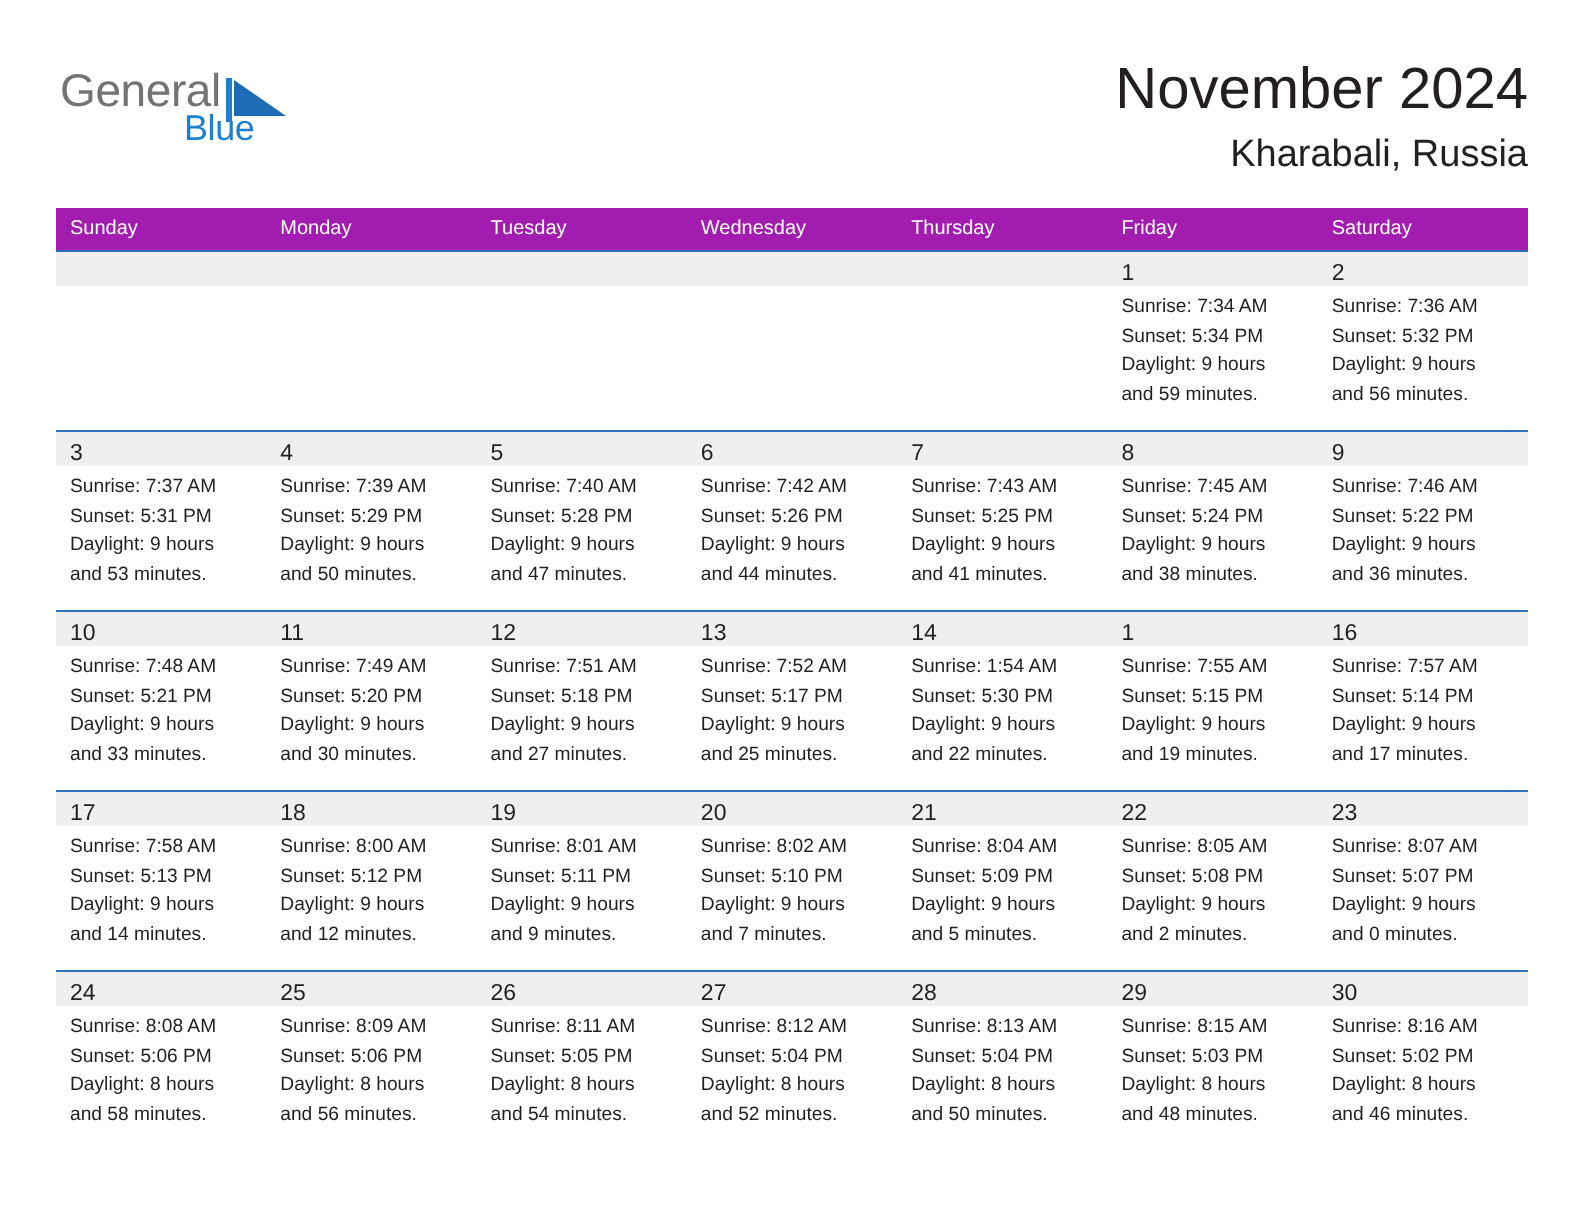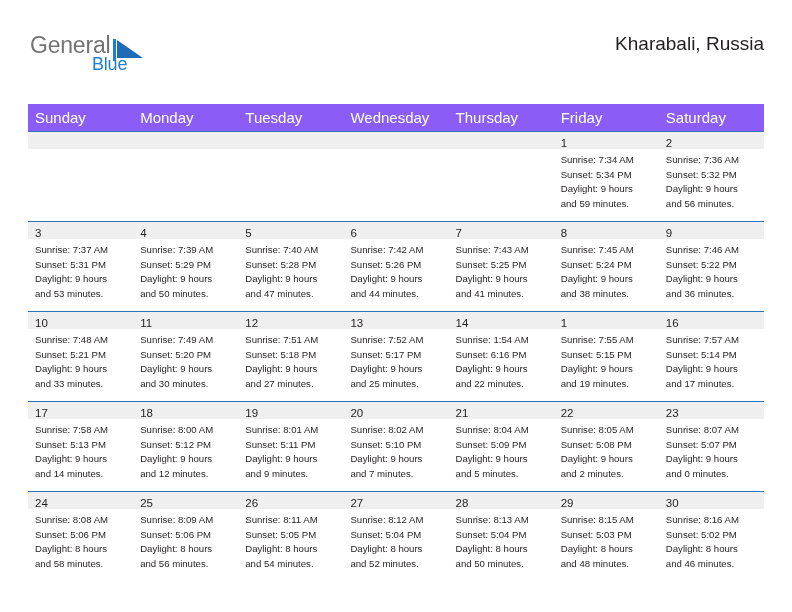--- a/index.html
+++ b/index.html
@@ -89,23 +89,23 @@
   
   .calendar {
     position: absolute;
     left: 28px;
     top: 104px;
     width: 736px;
     border-collapse: collapse;
     table-layout: fixed;
   }
   .calendar th {
-    background: #8b5cf6;
+    background: #a21caf;
     color: #ffffff;
-    font-size: 15px;
+    font-size: 10px;
     font-weight: normal;
     text-align: left;
     padding: 5px 0 5px 7px;
     height: 20px;
     box-sizing: border-box;
   }
   .calendar td {
     vertical-align: top;
     width: 105.14px;
     height: 90px;
@@ -152,20 +152,21 @@
       <span class="logo-mark">
         <svg width="32" height="22" viewBox="0 0 32 22" xmlns="http://www.w3.org/2000/svg">
           <rect x="0" y="0" width="3" height="22" fill="#1d7fd1"></rect>
           <polygon points="4,1 30,19 4,19" fill="#1d6cb5"></polygon>
         </svg>
       </span>
       <span class="logo-blue">Blue</span>
     </div>
 
     <div class="title-block">
+      <div class="cal-title">November 2024</div>
       <div class="cal-subtitle">Kharabali, Russia</div>
     </div>
 
   </div>
 
   <table class="calendar">
     <thead>
       <tr>
         <th>Sunday</th>
         <th>Monday</th>
@@ -311,21 +312,21 @@
               <div class="cell-line">Sunrise: 7:52 AM</div>
               <div class="cell-line">Sunset: 5:17 PM</div>
               <div class="cell-line">Daylight: 9 hours</div>
               <div class="cell-line">and 25 minutes.</div>
             </div>
           </td>
           <td>
             <div class="daynum-band"><span class="daynum">14</span></div>
             <div class="cell-body">
               <div class="cell-line">Sunrise: 1:54 AM</div>
-              <div class="cell-line">Sunset: 6:16 PM</div>
+              <div class="cell-line">Sunset: 5:30 PM</div>
               <div class="cell-line">Daylight: 9 hours</div>
               <div class="cell-line">and 22 minutes.</div>
             </div>
           </td>
           <td>
             <div class="daynum-band"><span class="daynum">1</span></div>
             <div class="cell-body">
               <div class="cell-line">Sunrise: 7:55 AM</div>
               <div class="cell-line">Sunset: 5:15 PM</div>
               <div class="cell-line">Daylight: 9 hours</div>

